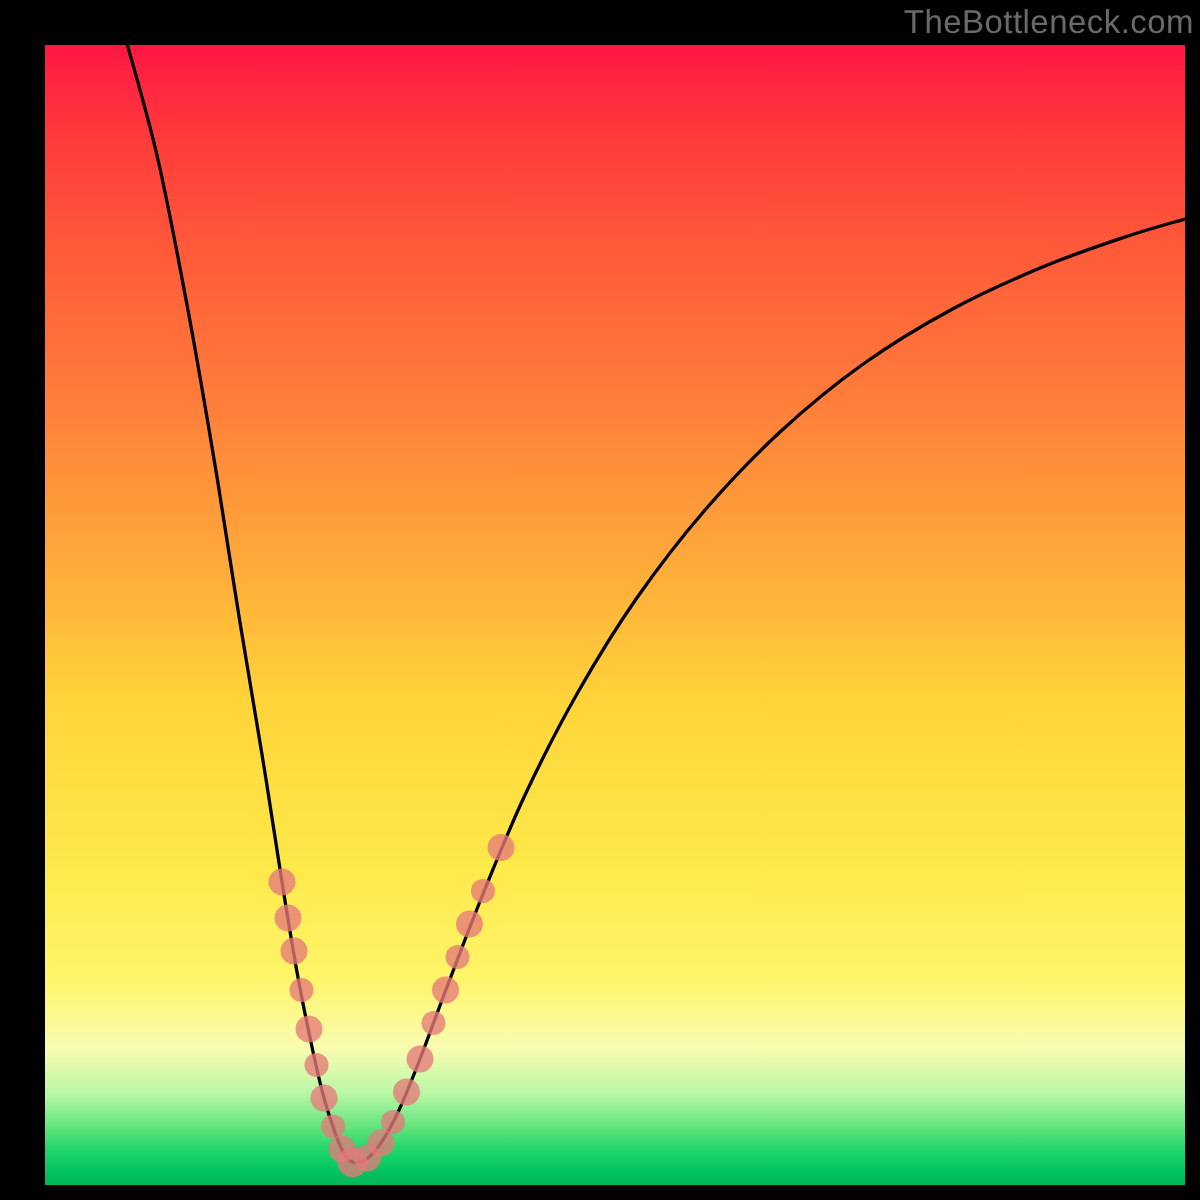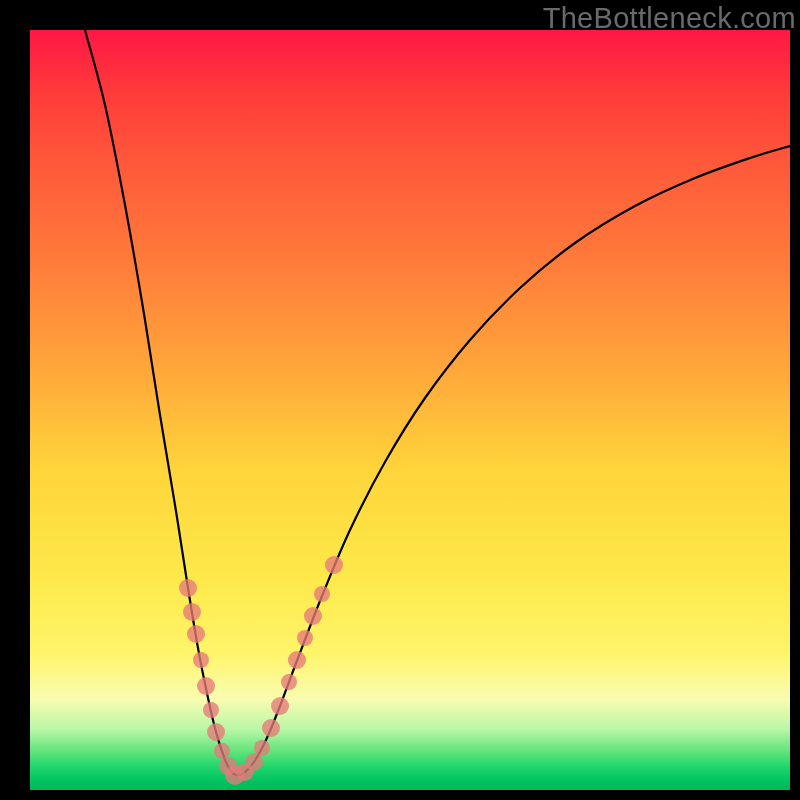--- a/index.html
+++ b/index.html
@@ -45,21 +45,21 @@
       #0ac864 98.3%,
       #00c060 99%,
       #00b858 100%
     );
   }
   .watermark {
     position: absolute;
     right: 4px;
     top: 2px;
     color: #6a6a6a;
-    font-size: 29px;
+    font-size: 22px;
     letter-spacing: 0.3px;
     font-weight: 400;
     user-select: none;
   }
   svg.curve {
     position: absolute;
     inset: 0;
   }
   .curve-path {
     fill: none;

